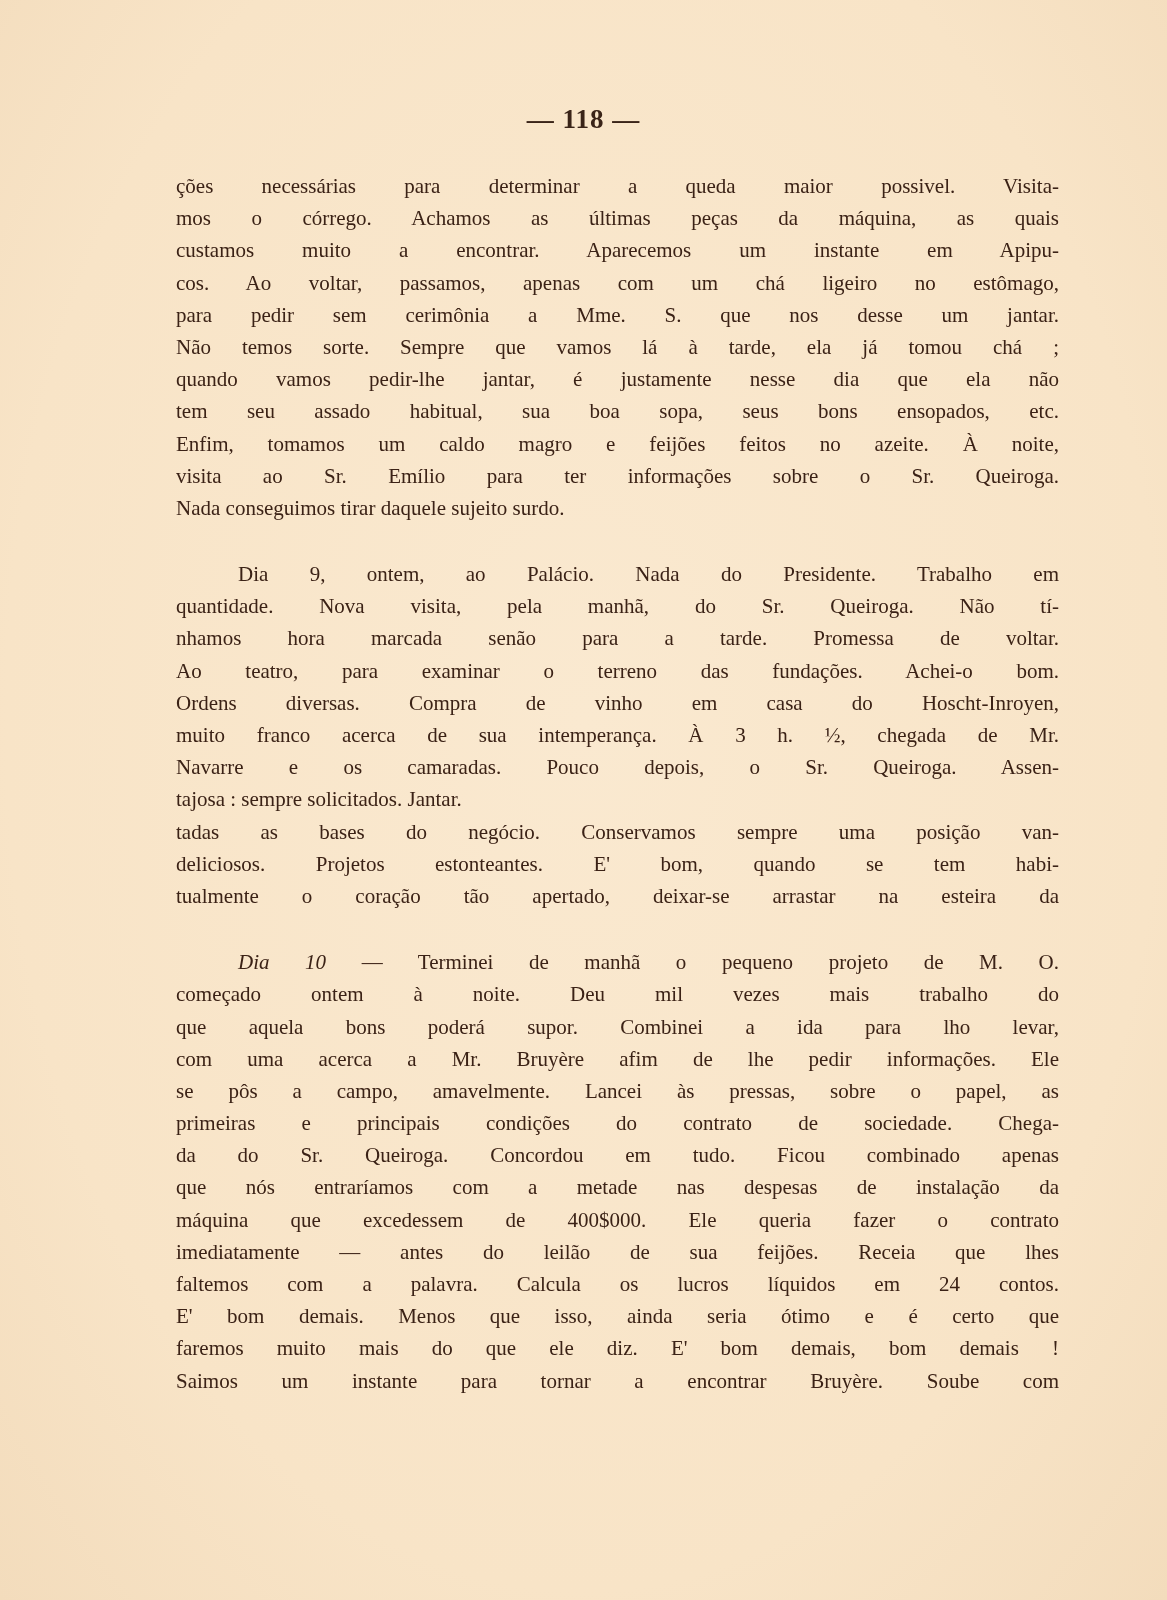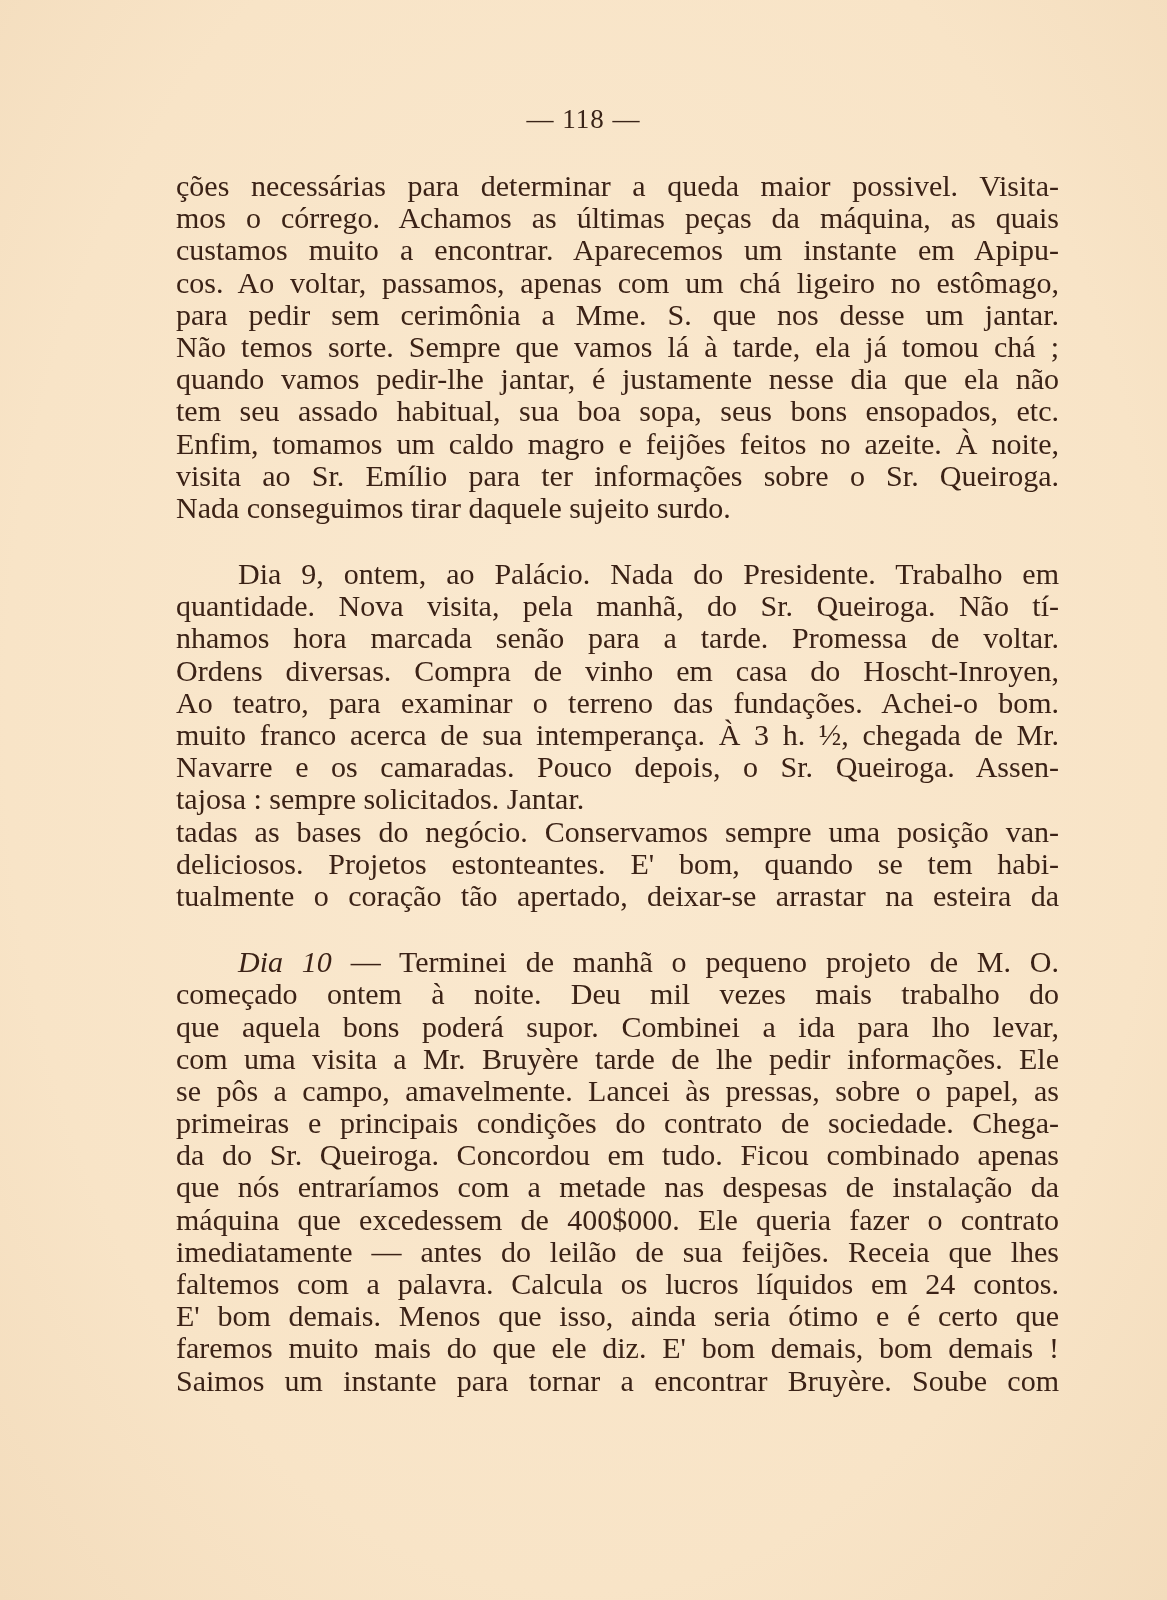--- a/index.html
+++ b/index.html
@@ -23,28 +23,29 @@
     .folio {
       position: absolute;
       top: 104px;
       left: 0;
       width: 1167px;
       text-align: center;
       font-family: "Liberation Serif", serif;
       font-size: 27px;
       color: #3a2418;
       letter-spacing: 1px;
+      font-weight: bold;
     }
     .text-block {
       position: absolute;
       left: 176px;
       top: 170px;
       width: 883px;
       font-family: "Liberation Serif", serif;
-      font-size: 30px;
+      font-size: 21px;
       line-height: 32.2px;
       color: #3b2216;
     }
     .line {
       display: block;
       white-space: nowrap;
       text-align: justify;
       text-align-last: justify;
       height: 32.2px;
     }
@@ -81,40 +82,40 @@
       <span class="line">visita ao Sr. Emílio para ter informações sobre o Sr. Queiroga.</span>
       <span class="line last">Nada conseguimos tirar daquele sujeito surdo.</span>
     </div>
 
     <div class="gap"></div>
 
     <div class="paragraph">
       <span class="line indent">Dia 9, ontem, ao Palácio. Nada do Presidente. Trabalho em</span>
       <span class="line">quantidade. Nova visita, pela manhã, do Sr. Queiroga. Não tí-</span>
       <span class="line">nhamos hora marcada senão para a tarde. Promessa de voltar.</span>
+      <span class="line">Ao teatro, para examinar o terreno das fundações. Achei-o bom.</span>
       <span class="line">Ordens diversas. Compra de vinho em casa do Hoscht-Inroyen,</span>
-      <span class="line">Ao teatro, para examinar o terreno das fundações. Achei-o bom.</span>
       <span class="line">muito franco acerca de sua intemperança. À 3 h. ½, chegada de Mr.</span>
       <span class="line">Navarre e os camaradas. Pouco depois, o Sr. Queiroga. Assen-</span>
       <span class="line last">tajosa : sempre solicitados. Jantar.</span>
       <span class="line">tadas as bases do negócio. Conservamos sempre uma posição van-</span>
     </div>
 
     <div class="paragraph">
       <span class="line">deliciosos. Projetos estonteantes. E' bom, quando se tem habi-</span>
       <span class="line">tualmente o coração tão apertado, deixar-se arrastar na esteira da</span>
     </div>
 
     <div class="gap"></div>
 
     <div class="paragraph">
       <span class="line indent"><em>Dia 10</em><span> — Terminei de manhã o pequeno projeto de M. O.</span></span>
       <span class="line">começado ontem à noite. Deu mil vezes mais trabalho do</span>
       <span class="line">que aquela bons poderá supor. Combinei a ida para lho levar,</span>
-      <span class="line">com uma visita a Mr. Bruyère tarde de lhe pedir informações. Ele</span>
+      <span class="line">com uma acerca a Mr. Bruyère afim de lhe pedir informações. Ele</span>
       <span class="line">se pôs a campo, amavelmente. Lancei às pressas, sobre o papel, as</span>
       <span class="line">primeiras e principais condições do contrato de sociedade. Chega-</span>
       <span class="line">da do Sr. Queiroga. Concordou em tudo. Ficou combinado apenas</span>
       <span class="line">que nós entraríamos com a metade nas despesas de instalação da</span>
       <span class="line">máquina que excedessem de 400$000. Ele queria fazer o contrato</span>
       <span class="line">imediatamente — antes do leilão de sua feijões. Receia que lhes</span>
       <span class="line">faltemos com a palavra. Calcula os lucros líquidos em 24 contos.</span>
       <span class="line">E' bom demais. Menos que isso, ainda seria ótimo e é certo que</span>
       <span class="line">faremos muito mais do que ele diz. E' bom demais, bom demais !</span>
       <span class="line">Saimos um instante para tornar a encontrar Bruyère. Soube com</span>

